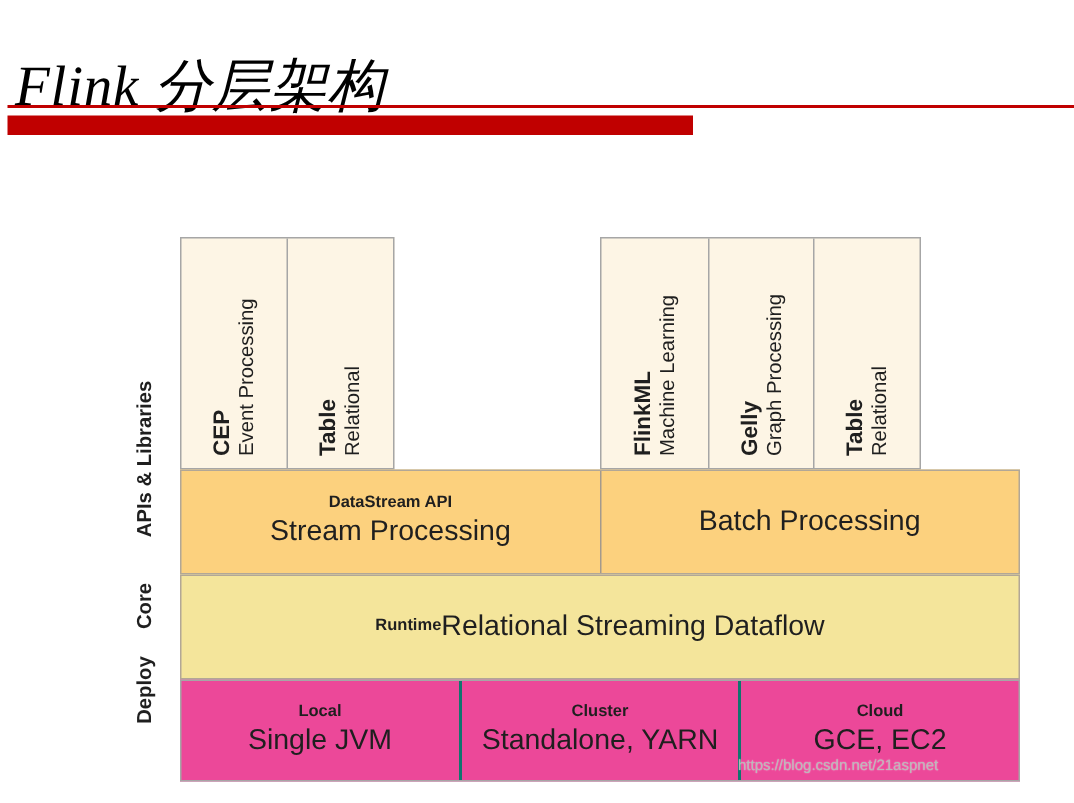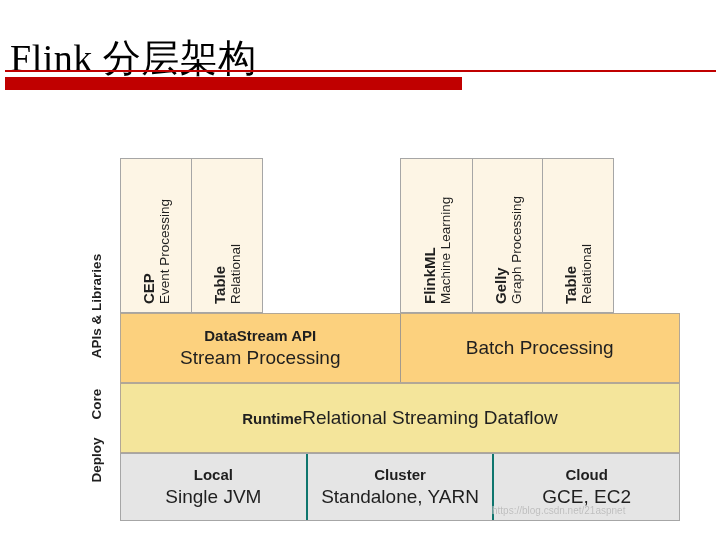--- a/index.html
+++ b/index.html
@@ -5,21 +5,21 @@
   html,body{margin:0;padding:0;}
   body{
     width:716px;height:535px;position:relative;background:#ffffff;
     font-family:"Liberation Sans",sans-serif;overflow:hidden;
   }
   
   .slide-title{
     position:absolute;left:10px;top:12px;
     font-family:"Liberation Serif",serif;
     font-size:38px;line-height:1.15;color:#000;font-weight:400;
-    letter-spacing:0.5px;white-space:nowrap;
+    letter-spacing:0.5px;white-space:nowrap;font-style:italic;
   }
   .rule-thin{position:absolute;left:5px;top:70px;width:711px;height:2px;background:#c00000;}
   .rule-thick{position:absolute;left:5px;top:77px;width:457px;height:13px;background:#c00000;}
 
   
   .side-label{
     position:absolute;transform:translate(-50%,-50%) rotate(-90deg);
     font-size:13.5px;font-weight:700;color:#1f1f1f;white-space:nowrap;
   }
   #lbl-apis{left:96px;top:306px;}
@@ -50,25 +50,25 @@
     top:313px;height:70px;display:flex;background:#fcd17e;
     border:1px solid #b2a796;
   }
   .band-api .cell{flex:1 1 0;display:flex;flex-direction:column;justify-content:center;align-items:center;}
   .band-api .cell + .cell{border-left:1px solid #a39a8d;}
   .band-core{
     top:383px;height:70px;background:#f4e59b;border:1px solid #b2a796;
     display:flex;flex-direction:row;justify-content:center;align-items:center;
   }
   .band-deploy{
-    top:453px;height:68px;display:flex;background:#e5e5e5;border:1px solid #a6a6a6;
+    top:453px;height:68px;display:flex;background:#ec4899;border:1px solid #a6a6a6;
   }
   .band-deploy .cell{flex:1 1 0;display:flex;flex-direction:column;justify-content:center;align-items:center;}
   .band-deploy .cell + .cell{border-left:2px solid #0f766e;}
-  .bname{font-size:15px;font-weight:700;color:#1f1f1f;line-height:1.4;}
+  .bname{font-size:11px;font-weight:700;color:#1f1f1f;line-height:1.4;}
   .bsub{font-size:19px;color:#1f1f1f;line-height:1.3;}
 
   
   .watermark{
     position:absolute;left:492px;top:505px;z-index:5;
     font-size:10px;color:rgba(185,185,185,0.95);
     text-shadow:0 0 1px rgba(255,255,255,0.6);white-space:nowrap;
   }
 </style>
 </head>

